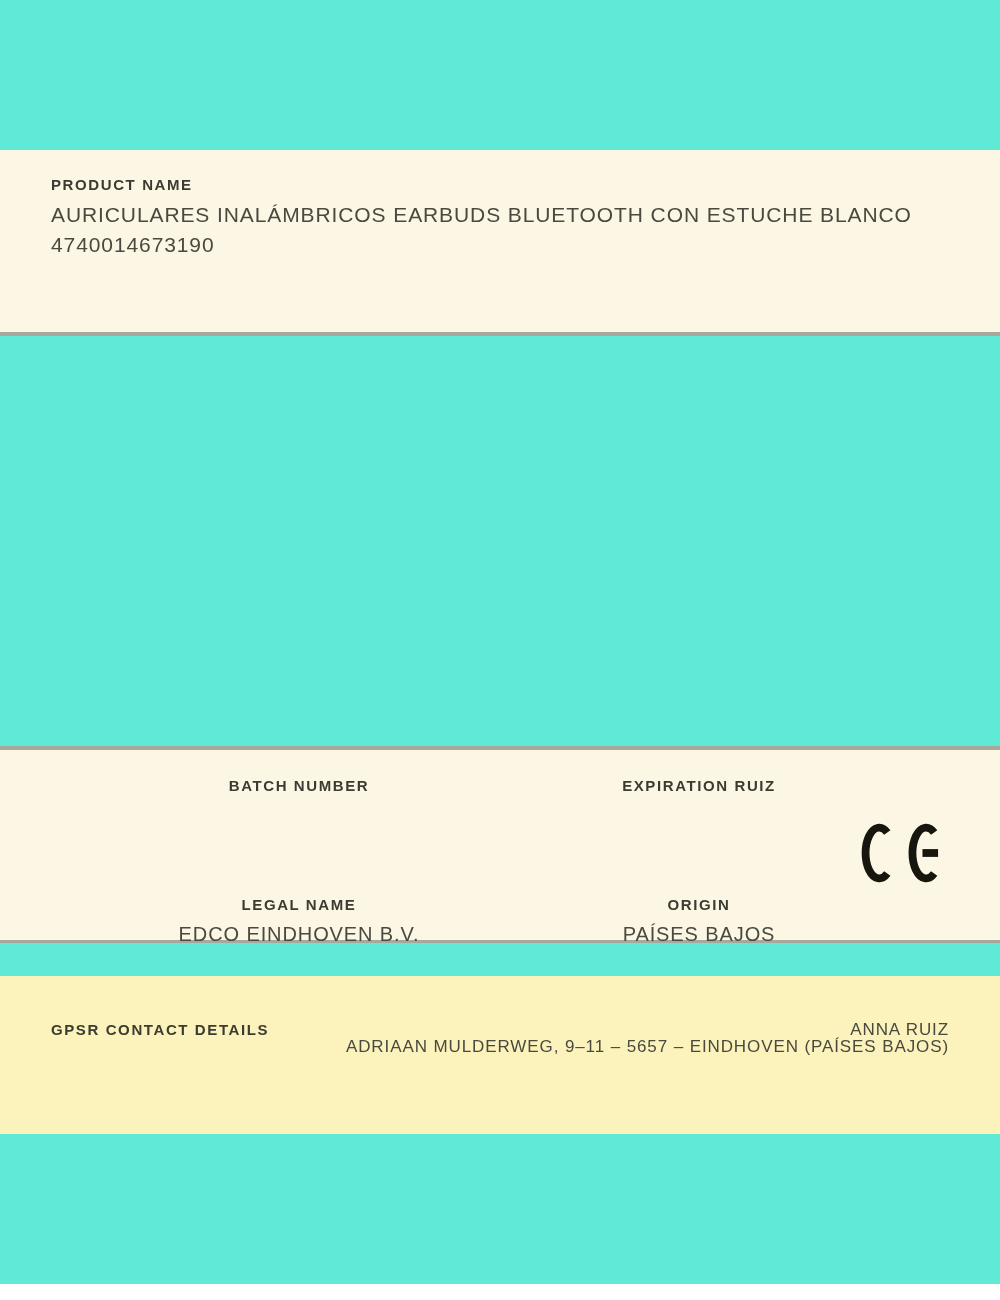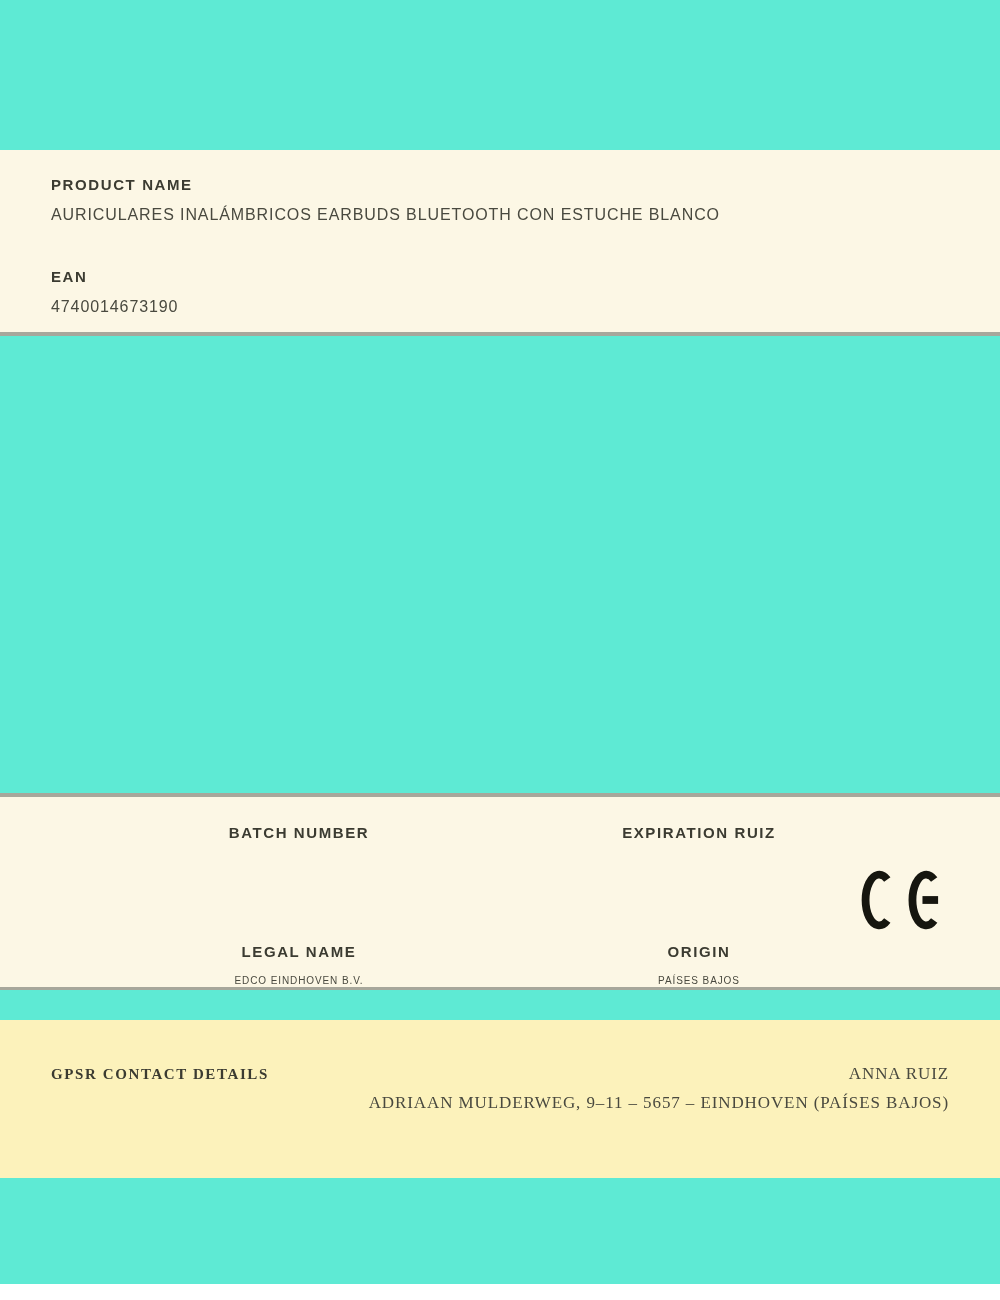--- a/index.html
+++ b/index.html
@@ -28,30 +28,30 @@
     padding: 27px 50px 0 51px;
   }
   .field-label {
     font-size: 15px;
     font-weight: bold;
     letter-spacing: 1.6px;
     line-height: 16px;
     color: #3B3B31;
   }
   .field-value {
-    font-size: 16px;
+    font-size: 21px;
     letter-spacing: 0.9px;
     line-height: 16px;
     color: #49493F;
     margin-top: 14px;
   }
   .field-gap { margin-top: 46px; }
   
   .sec-batch {
-    top: 793px;
+    top: 746px;
     height: 197px;
     background: #FCF7E5;
     border-top: 4px solid #A7A79B;
     border-bottom: 3px solid #A7A79B;
   }
   .bcol {
     position: absolute;
     top: 0;
     width: 400px;
     text-align: center;
@@ -61,41 +61,40 @@
   .cell-label {
     font-size: 15px;
     font-weight: bold;
     letter-spacing: 1.6px;
     line-height: 16px;
     color: #3B3B31;
   }
   .cell-label.first  { margin-top: 28px; }
   .cell-label.second { margin-top: 74px; }
   .cell-value {
-    font-size: 10px;
+    font-size: 20px;
     letter-spacing: 0.9px;
     line-height: 16px;
     min-height: 16px;
     color: #49493F;
     margin-top: 13px;
   }
   .ce-mark {
     position: absolute;
     top: 71px;
     right: 58px;
     width: 84px;
     height: 64px;
   }
   
   .sec-gpsr {
-    top: 1020px;
+    top: 976px;
     height: 158px;
     background: #FCF2BB;
     padding: 45px 51px 8px 51px;
-    font-family: Liberation Serif, serif;
   }
   .gpsr-row {
     display: flex;
     justify-content: space-between;
     align-items: baseline;
   }
   .gpsr-title {
     font-size: 15px;
     font-weight: bold;
     letter-spacing: 1.6px;
@@ -103,32 +102,30 @@
     color: #3B3B31;
   }
   .gpsr-line {
     font-size: 17px;
     letter-spacing: 0.9px;
     line-height: 17px;
     color: #49493F;
   }
   .gpsr-right-line {
     text-align: right;
-    margin-top: 11px;
   }
 </style>
 </head>
 <body>
 
 <div class="page">
 
   <div class="section sec-product">
     <div class="field-label">PRODUCT NAME</div>
     <div class="field-value">AURICULARES INALÁMBRICOS EARBUDS BLUETOOTH CON ESTUCHE BLANCO</div>
-    <div class="field-label field-gap">EAN</div>
     <div class="field-value">4740014673190</div>
   </div>
 
   <div class="section sec-batch">
     <div class="bcol bcol-left">
       <div class="cell-label first">BATCH NUMBER</div>
       <div class="cell-value"></div>
       <div class="cell-label second">LEGAL NAME</div>
       <div class="cell-value">EDCO EINDHOVEN B.V.</div>
     </div>

